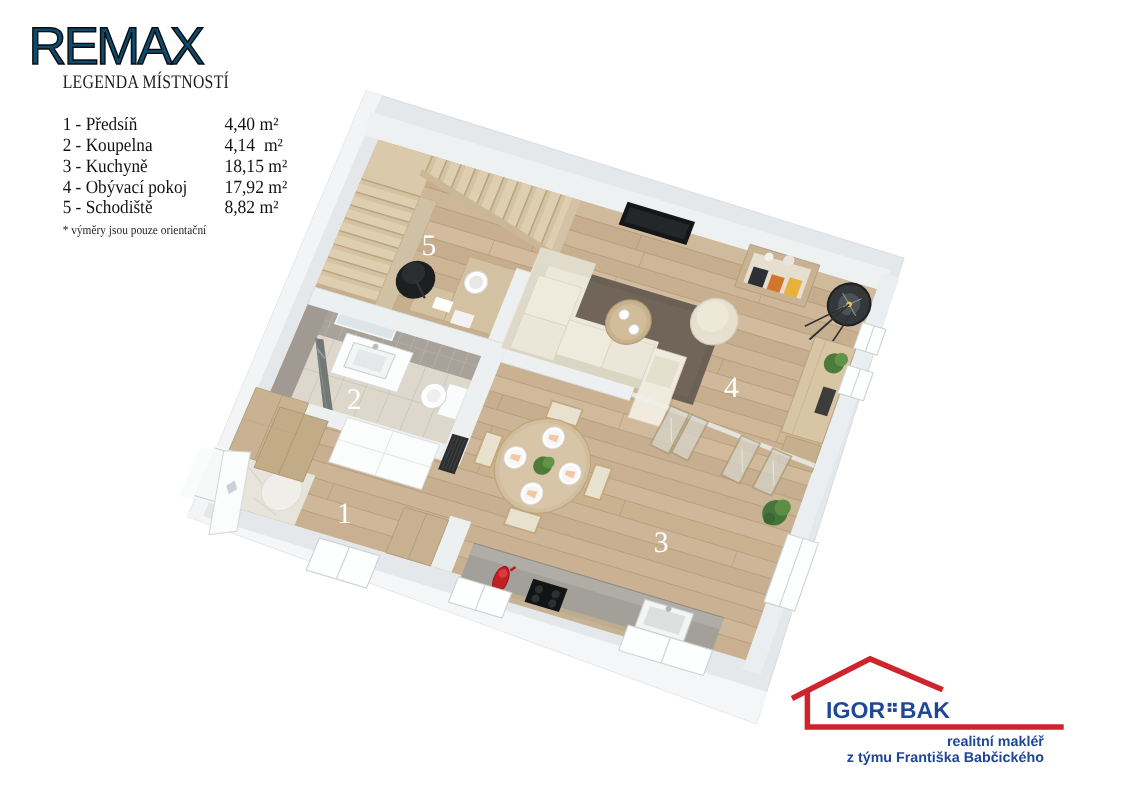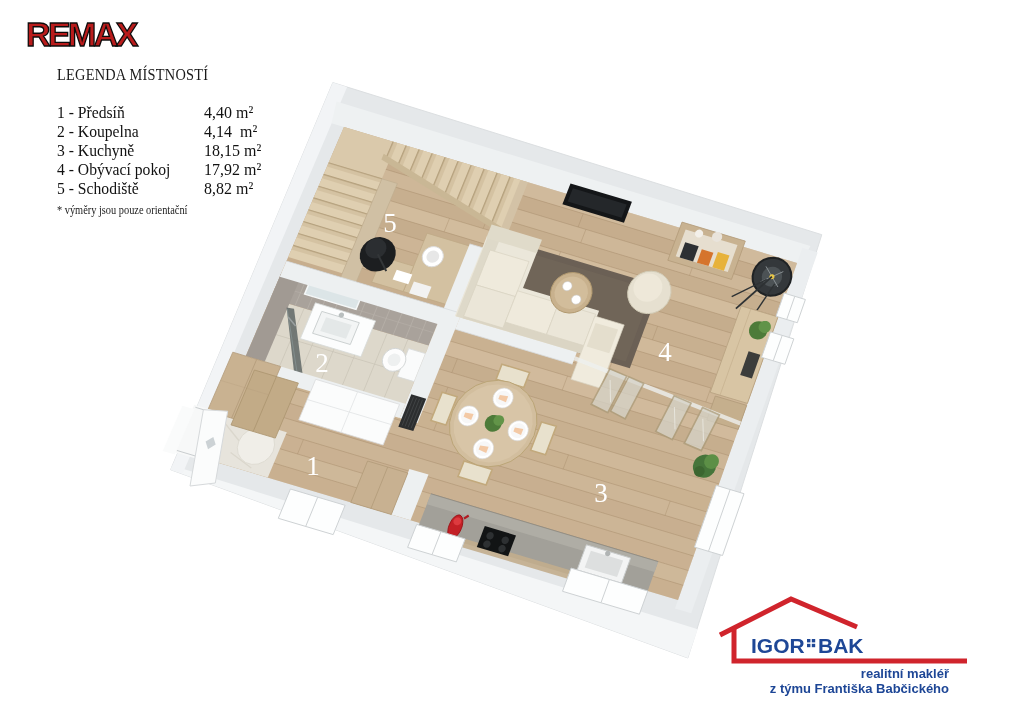--- a/index.html
+++ b/index.html
@@ -399,21 +399,21 @@
 
 <text x="322" y="372" font-family="Liberation Serif, serif" font-size="27" fill="#ffffff" text-anchor="middle">2</text>
 
 <text x="313" y="475" font-family="Liberation Serif, serif" font-size="27" fill="#ffffff" text-anchor="middle">1</text>
 
 <text x="601" y="502" font-family="Liberation Serif, serif" font-size="27" fill="#ffffff" text-anchor="middle">3</text>
 
 <text x="665" y="361" font-family="Liberation Serif, serif" font-size="27" fill="#ffffff" text-anchor="middle">4</text>
 </svg>
 
-<div style="position:absolute;left:26px;top:15px;font-weight:bold;font-size:34px;letter-spacing:-2.6px;color:#b91c1c;-webkit-text-stroke:1.3px #0b0b0b">REMAX</div>
+<div style="position:absolute;left:26px;top:15px;font-weight:normal;font-size:48px;letter-spacing:-2.6px;color:#0c4a6e;-webkit-text-stroke:1.3px #0b0b0b">REMAX</div>
 
 <div class="serif" style="position:absolute;left:57px;top:64px;font-size:17.5px;color:#1a1a1a;letter-spacing:0.3px;transform:scaleX(0.82);transform-origin:left">LEGENDA MÍSTNOSTÍ</div>
 
 <div class="serif" style="position:absolute;left:57px;top:103px;font-size:17px;color:#111;line-height:19px;transform:scaleX(0.92);transform-origin:left">
 <div>1 - Předsíň</div>
 <div>2 - Koupelna</div>
 <div>3 - Kuchyně</div>
 <div>4 - Obývací pokoj</div>
 <div>5 - Schodiště</div>
 </div>

